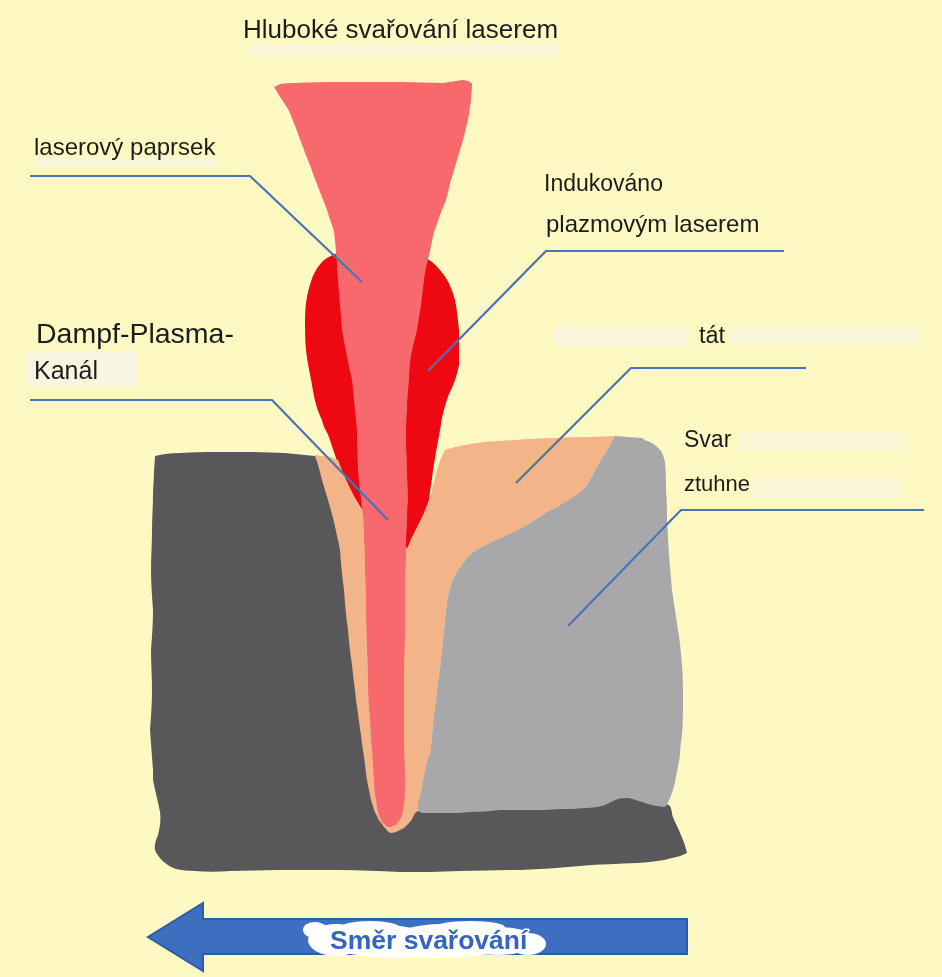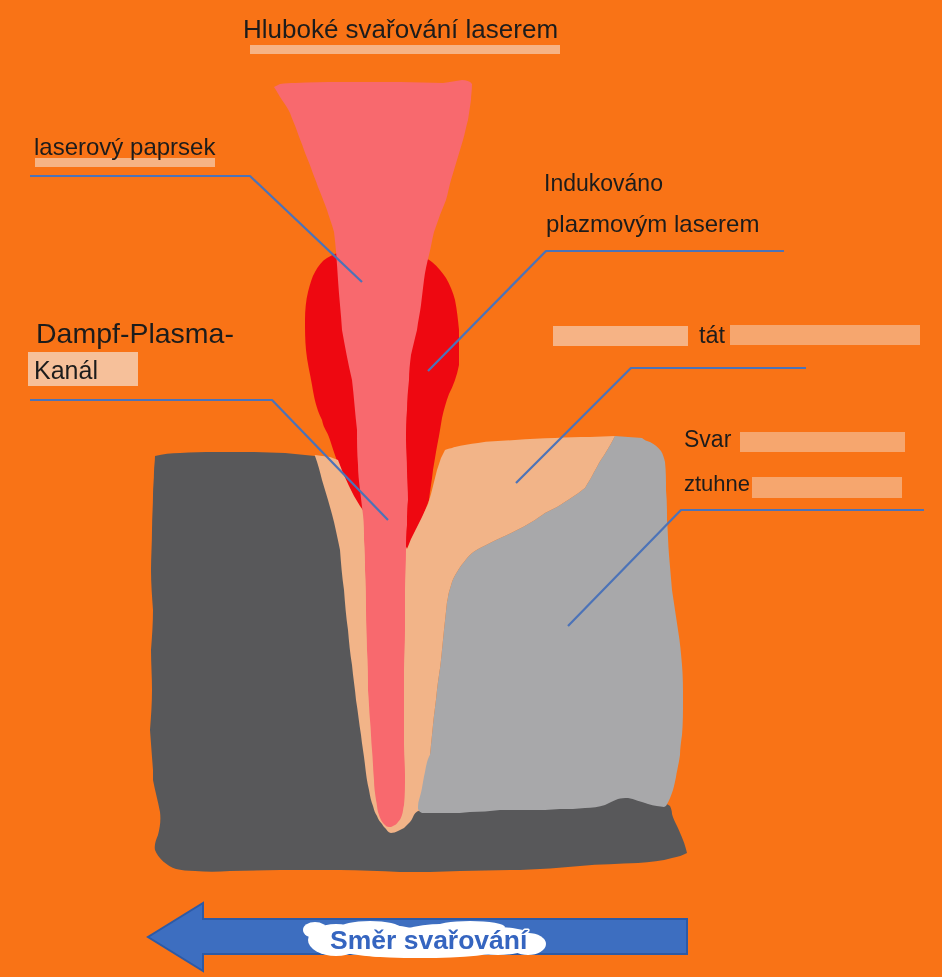--- a/index.html
+++ b/index.html
@@ -1,16 +1,16 @@
 <!DOCTYPE html>
 <html><head>
 <meta charset="utf-8">
 <style>
   html,body{margin:0;padding:0;background:#ffffff;}
-  #canvas{position:relative;width:942px;height:977px;background:#f97316;overflow:hidden;
+  #canvas{position:relative;width:942px;height:977px;background:#fef9c3;overflow:hidden;
           font-family:"Liberation Sans", sans-serif;}
 </style>
 </head>
 <body>
 <div id="canvas">
 <svg width="942" height="977" viewBox="0 0 942 977" style="position:absolute;left:0;top:0;">
 
   <g fill="#f3f3f3">
     <rect x="250" y="45" width="310" height="9" opacity="0.5"></rect>
     <rect x="35" y="158" width="180" height="9" opacity="0.5"></rect>

